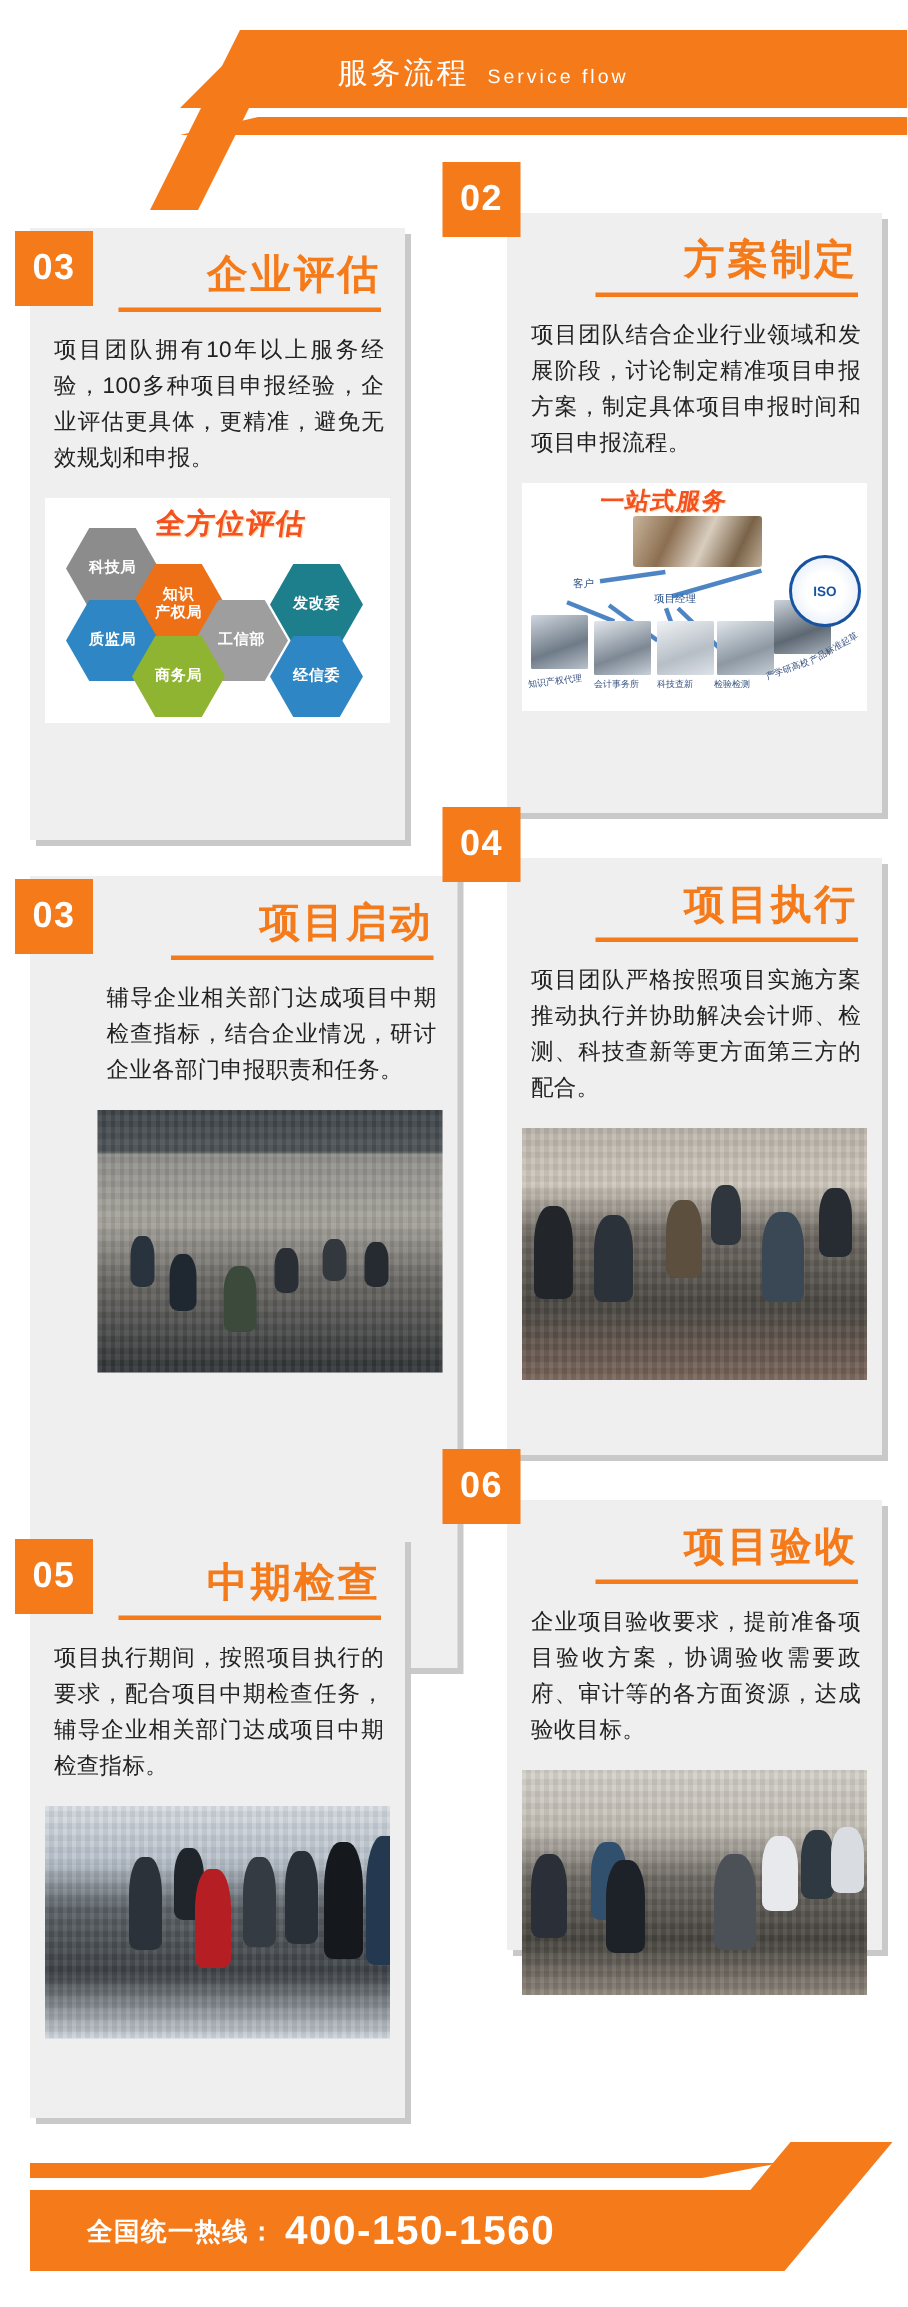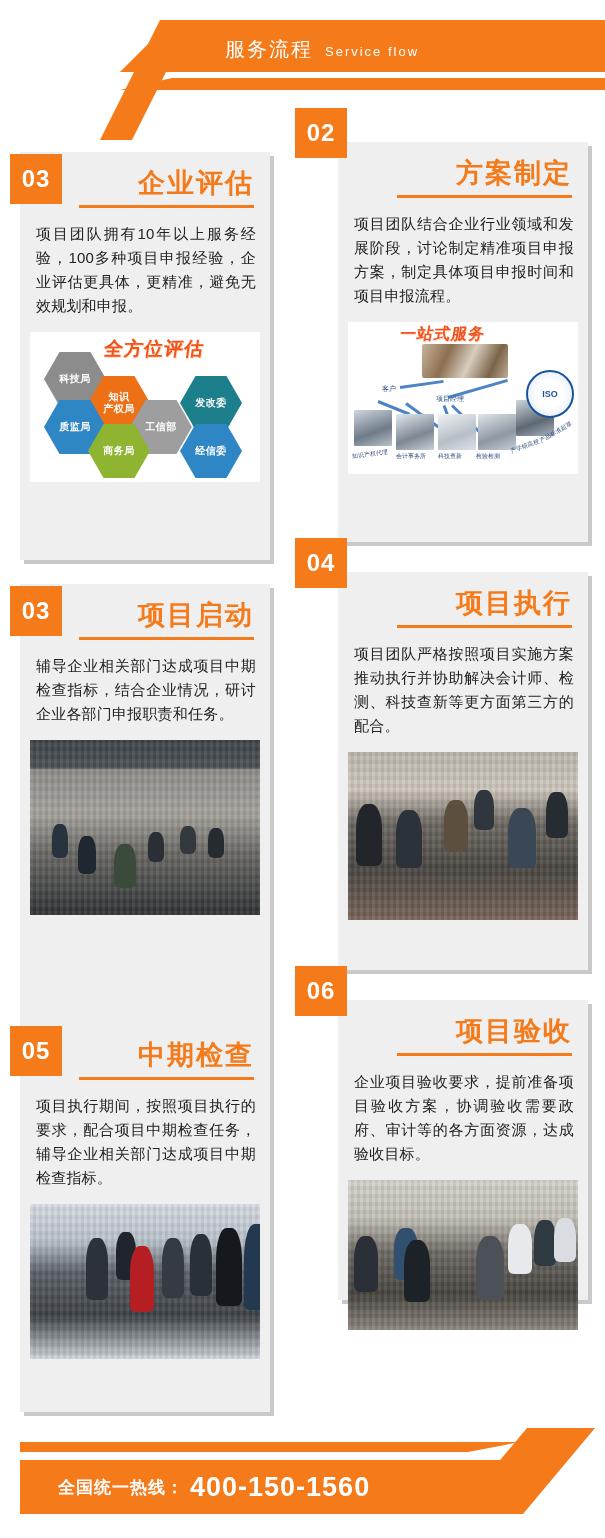--- a/index.html
+++ b/index.html
@@ -212,21 +212,21 @@
           <div class="os-lab" style="left:128px;top:130px;">检验检测</div>
           <div class="os-lab" style="left:162px;top:120px;transform:rotate(-20deg);">产学研高校</div>
           <div class="os-lab" style="left:190px;top:106px;transform:rotate(-30deg);">产品标准起草</div>
         </div>
       </div>
     </div>
     <div class="badge">02</div>
   </div>
 
   <div class="card left" style="left:0;top:572px;width:300px;">
-    <div class="card-box" style="height:528px;">
+    <div class="card-box" style="height:528px;padding-left:35px;">
       <div class="card-head">
         <span class="card-title">项目启动</span>
         <div class="title-rule"></div>
       </div>
       <div class="card-body">辅导企业相关部门达成项目中期检查指标，结合企业情况，研讨企业各部门申报职责和任务。</div>
       <div class="card-media" style="height:175px;">
         <div class="photo ph-meeting1">
           <div class="ph-noise"></div>
           <div class="fig-people" style="left:22px;top:84px;width:16px;height:34px;background:#29333d;"></div>
           <div class="fig-people" style="left:48px;top:96px;width:18px;height:38px;background:#1f2830;"></div>

